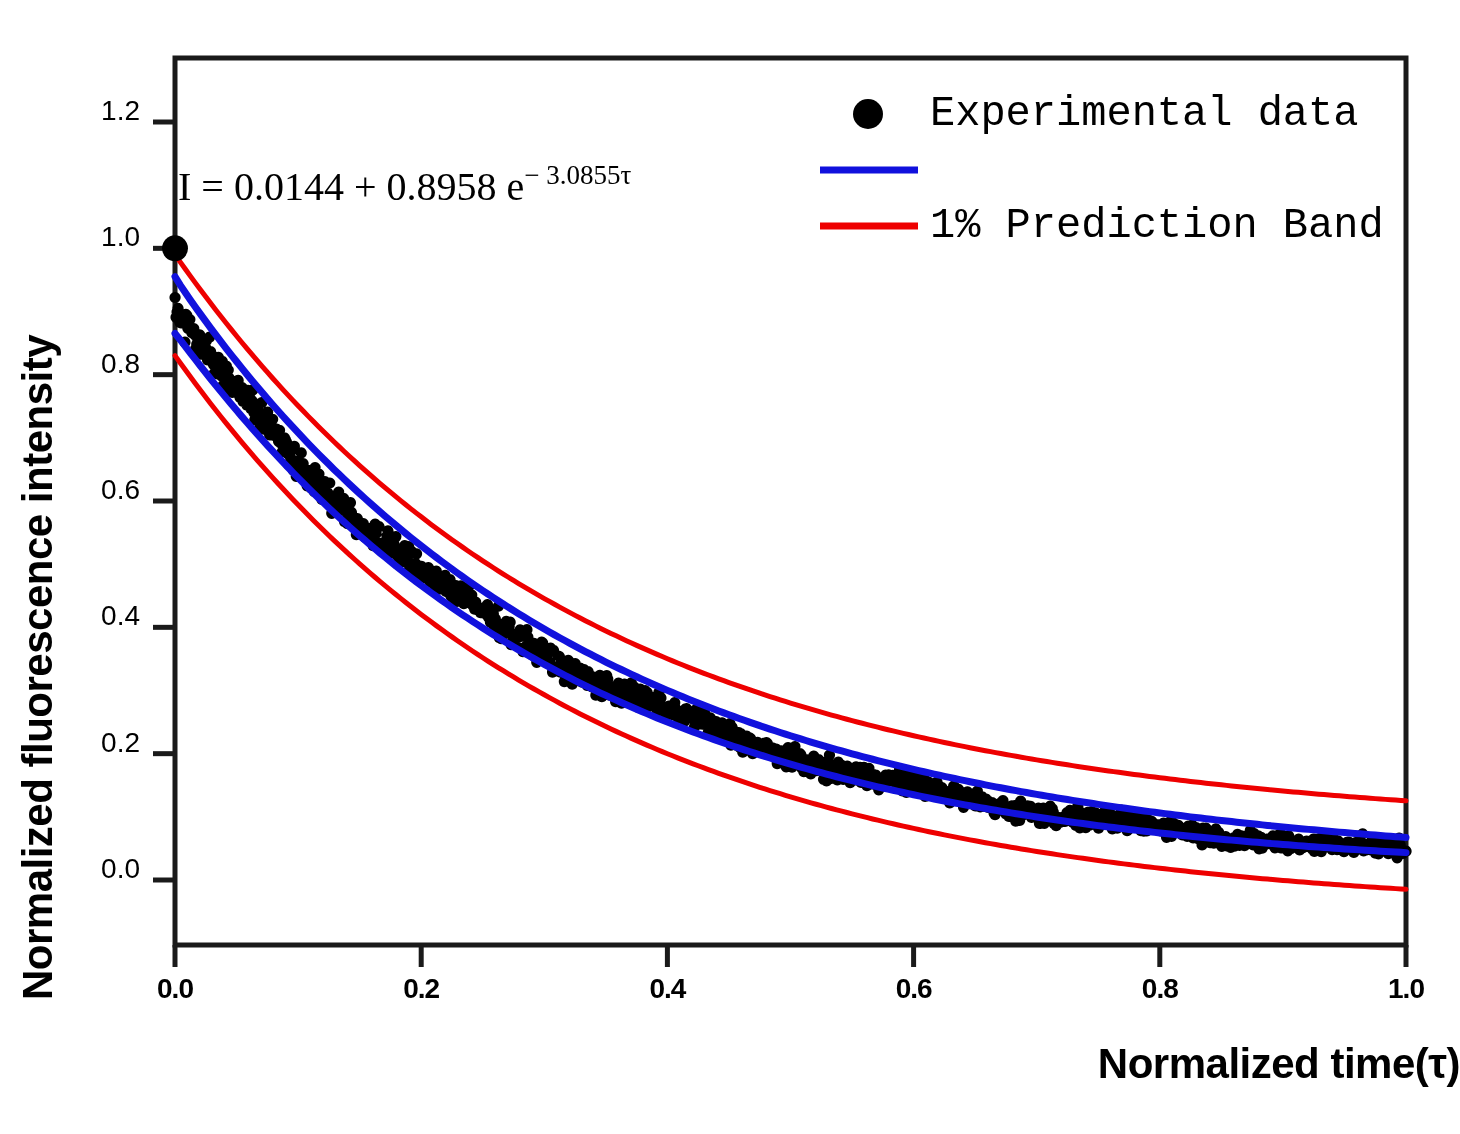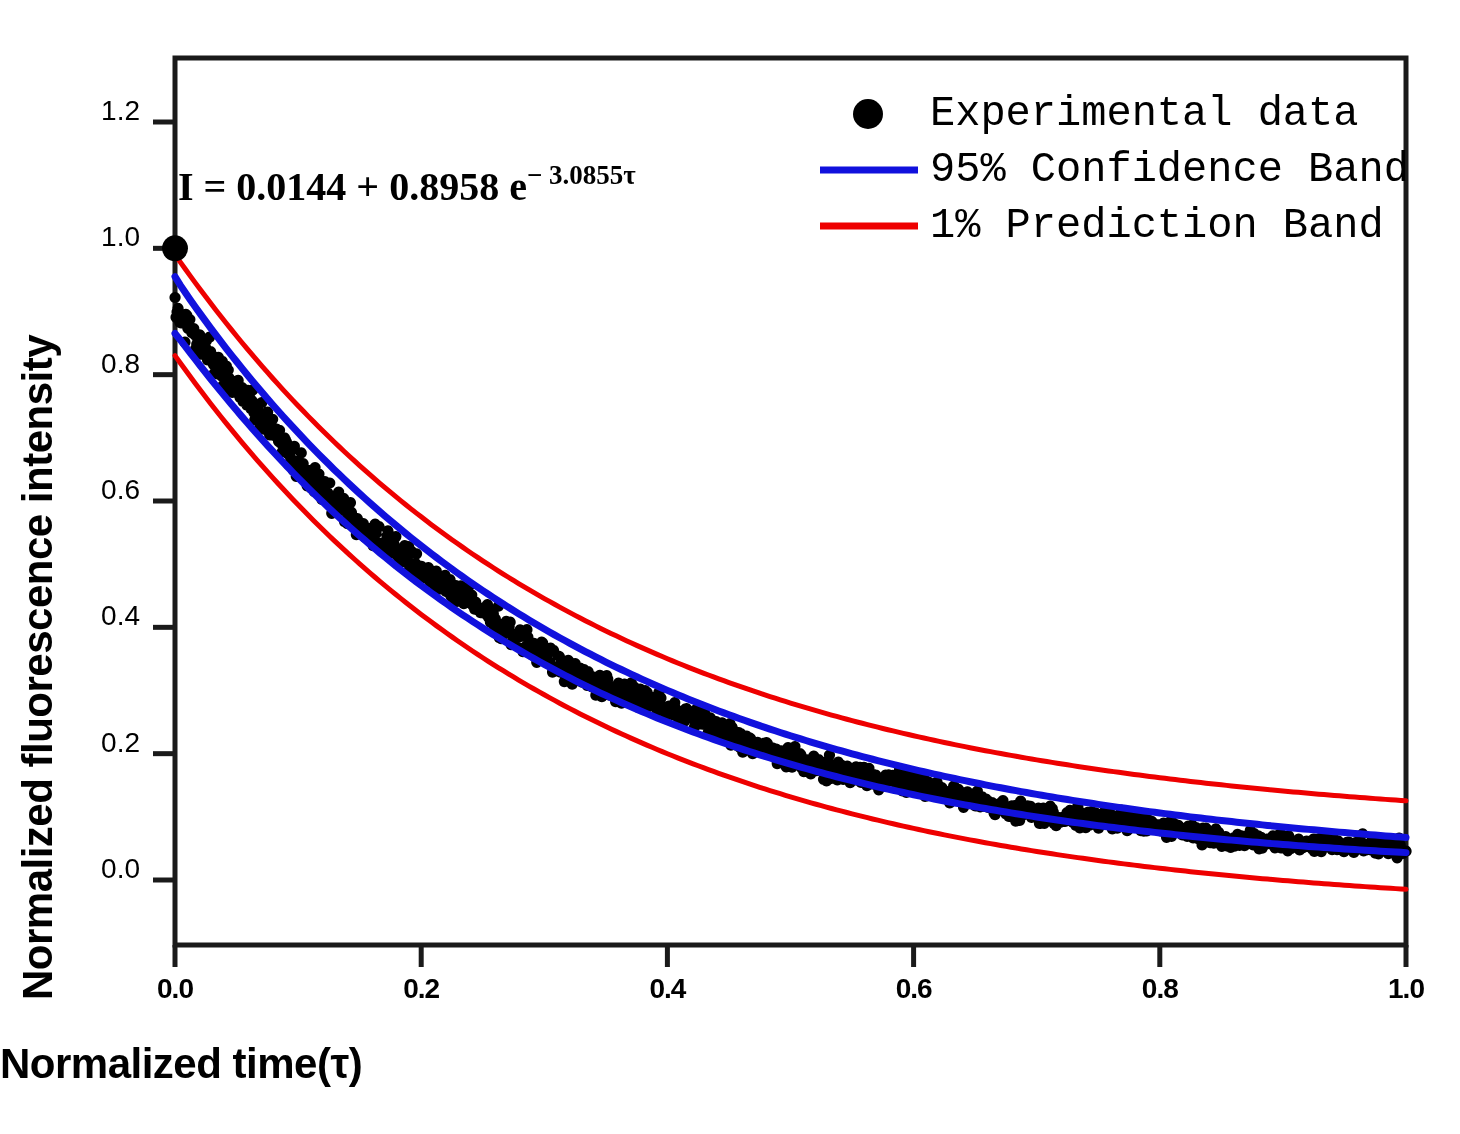--- a/index.html
+++ b/index.html
@@ -48,21 +48,21 @@
   }
   .xlabel {
     position: absolute;
     font-family: "Liberation Sans", sans-serif;
     font-weight: bold;
     font-size: 42px;
     color: #000;
     white-space: nowrap;
     left: 0;
     width: 1460px;
-    text-align: left;
+    text-align: right;
     top: 1040px;
     letter-spacing: -0.5px;
   }
   .tick-label {
     position: absolute;
     font-family: "Liberation Sans", sans-serif;
     font-size: 28px;
     color: #000;
     white-space: nowrap;
   }
@@ -81,21 +81,21 @@
     font-family: "Liberation Sans", sans-serif;
     font-size: 46px;
     color: #000;
     white-space: nowrap;
     left: 300px;
     top: 84px;
   }
   .equation {
     position: absolute;
     font-family: "Liberation Serif", serif;
-    font-weight: bold;
+    font-weight: normal;
     font-size: 40px;
     color: #000;
     white-space: nowrap;
     left: 178px;
     top: 162px;
   }
   .equation .sup {
     font-size: 27px;
     vertical-align: super;
     position: relative;
@@ -179,16 +179,15 @@
   <div id="xtick-labels">
       <div class="tick-label xtick-label" style="left: 115px; top: 973px;">0.0</div>
       <div class="tick-label xtick-label" style="left: 361.2px; top: 973px;">0.2</div>
       <div class="tick-label xtick-label" style="left: 607.4px; top: 973px;">0.4</div>
       <div class="tick-label xtick-label" style="left: 853.6px; top: 973px;">0.6</div>
       <div class="tick-label xtick-label" style="left: 1099.8px; top: 973px;">0.8</div>
       <div class="tick-label xtick-label" style="left: 1346px; top: 973px;">1.0</div>
     </div>
 
   <div class="legend-text" style="top:90px">Experimental data</div>
-  <div class="legend-text" style="top:146px">95% Confidence Band</div>
   <div class="legend-text" style="top:202px">1% Prediction Band</div>
 
 </div>
 
 </body></html>

